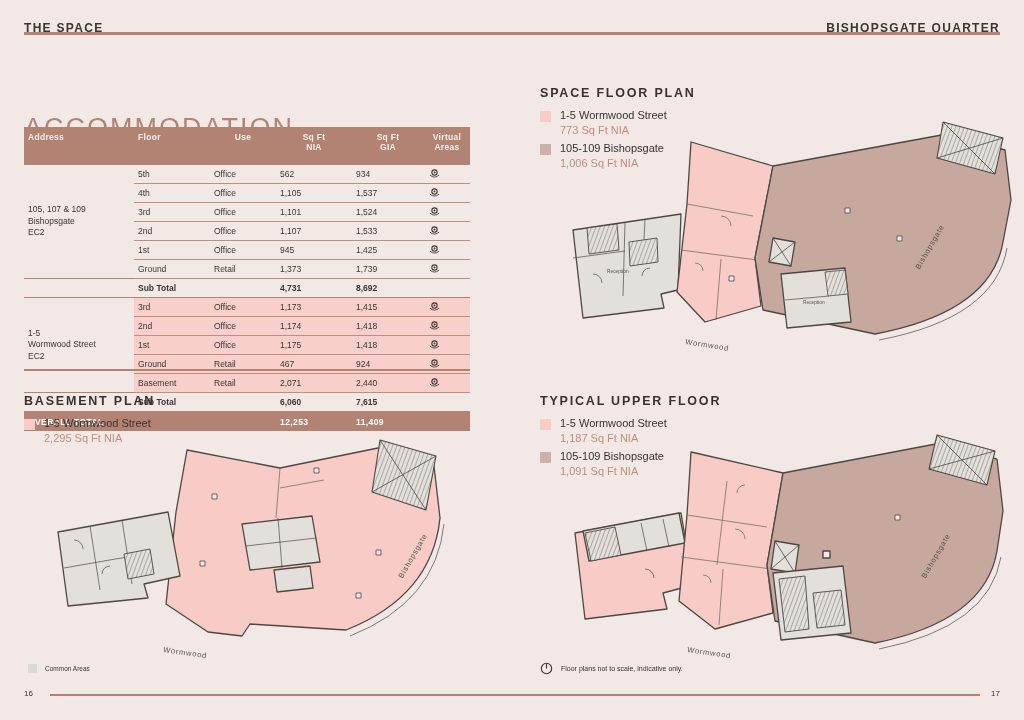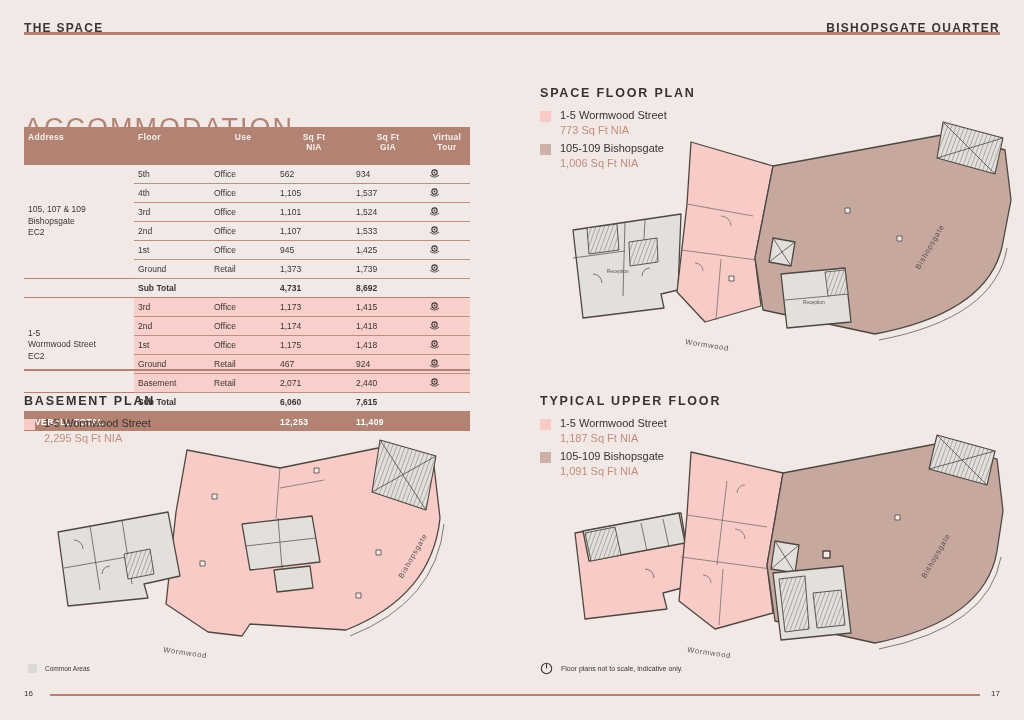--- a/index.html
+++ b/index.html
@@ -73,21 +73,21 @@
         <col style="width:72px">
         <col style="width:46px">
     </colgroup>
     <thead>
       <tr>
         <th>Address</th>
         <th>Floor</th>
         <th class="c">Use</th>
         <th class="c"><span>Sq Ft</span><br><span>NIA</span></th>
         <th class="c"><span>Sq Ft</span><br><span>GIA</span></th>
-        <th class="c"><span>Virtual</span><br><span>Tour</span></th>
+        <th class="c"><span>Virtual</span><br><span>Areas</span></th>
       </tr>
     </thead>
     <tbody>
         <tr class="data">
           <td class="addr" rowspan="6">105, 107 &amp; 109<br>Bishopsgate<br>EC2</td>
           <td class="floor">5th</td>
           <td class="use">Office</td>
           <td class="num">562</td>
           <td class="num">934</td>
           <td class="tour"><svg viewBox="0 0 20 16" width="13" height="11">

